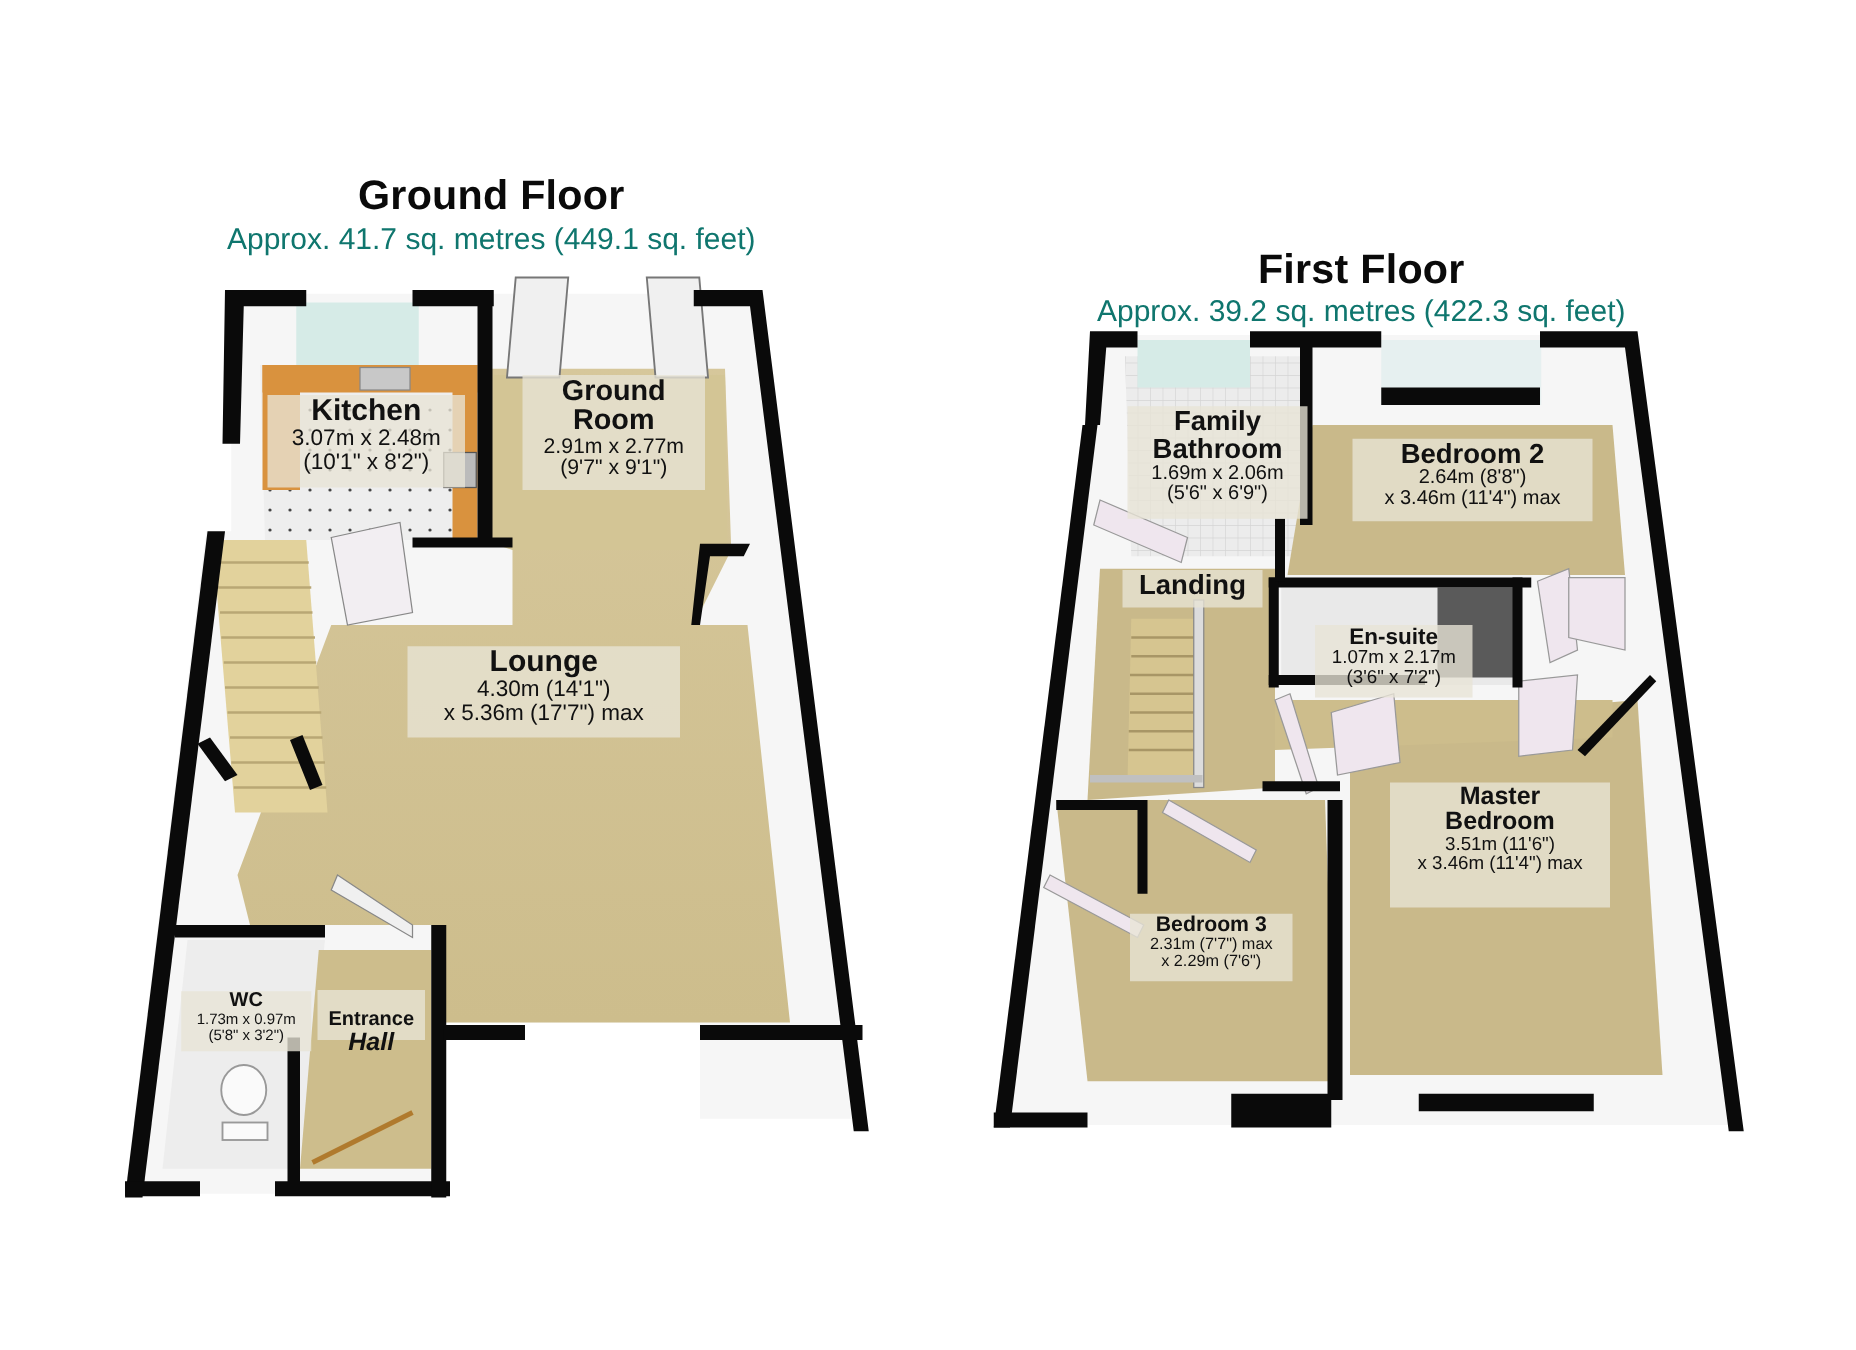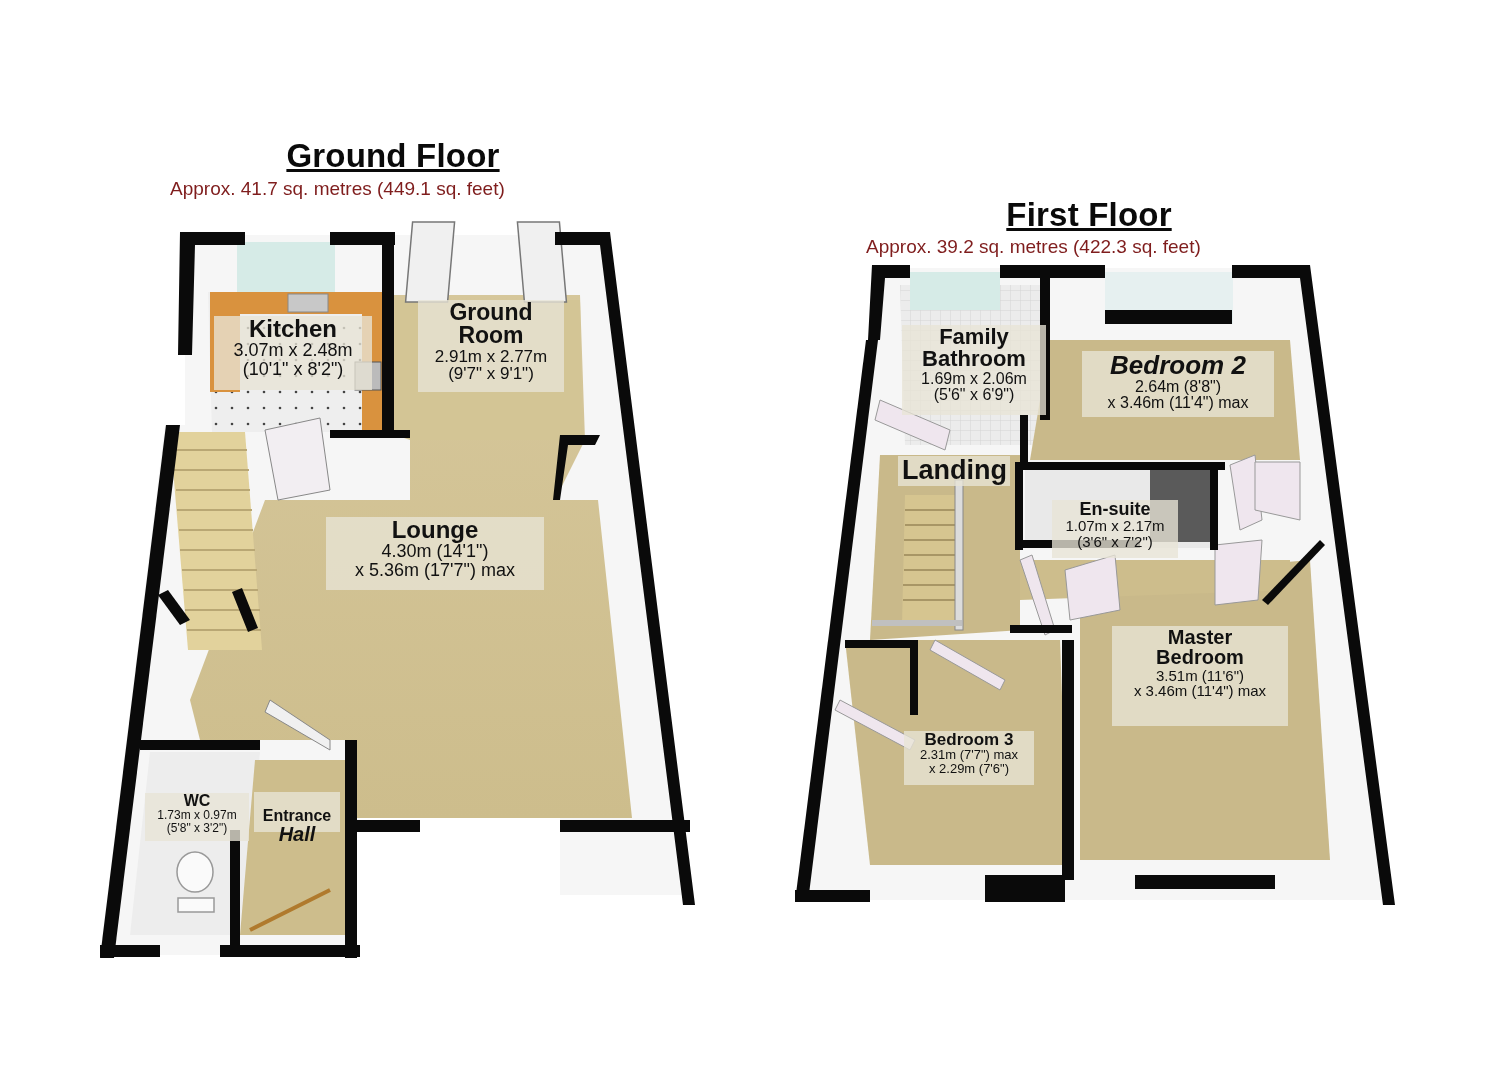--- a/index.html
+++ b/index.html
@@ -1,18 +1,18 @@
 <!DOCTYPE html>
 <html><head>
 <meta charset="utf-8">
 <style>
   html, body { margin: 0; padding: 0; background: #ffffff; }
   body { width: 1485px; height: 1080px; position: relative; overflow: hidden; font-family: "Liberation Sans", sans-serif; }
-  .floor-title { position: absolute; text-align: center; font-weight: bold; font-size: 33px; color: #0a0a0a; letter-spacing: 0.2px; text-decoration: underline; }
-  .floor-sub { position: absolute; text-align: left; font-size: 19px; color: #7f1d1d; }
+  .floor-title { position: absolute; text-align: center; font-weight: bold; font-size: 33px; color: #0a0a0a; letter-spacing: 0.2px; }
+  .floor-sub { position: absolute; text-align: center; font-size: 24px; color: #0f766e; }
   svg.plan { position: absolute; left: 0; top: 0; }
   .label { position: absolute; text-align: center; background: rgba(232,228,214,0.78); color: #111; line-height: 1.02; padding: 1px 4px; box-sizing: border-box; }
   .label .name { font-weight: bold; display: block; }
   .label .dim { display: block; }
 </style>
 </head>
 <body>
 
 <div class="floor-title" style="left:190px; top:137px; width:406px;">Ground Floor</div>
 <div class="floor-sub" style="left:170px; top:178px; width:446px;">Approx. 41.7 sq. metres (449.1 sq. feet)</div>
@@ -199,27 +199,27 @@
 </div>
 
 <div class="label" style="left:902px; top:325px; width:144px; height:90px;">
   <span class="name" style="font-size:22px;">Family</span>
   <span class="name" style="font-size:22px;">Bathroom</span>
   <span class="dim" style="font-size:16px;">1.69m x 2.06m</span>
   <span class="dim" style="font-size:16px;">(5'6" x 6'9")</span>
 </div>
 
 <div class="label" style="left:1082px; top:351px; width:192px; height:66px;">
-  <span class="name" style="font-size:26px;font-style:italic;">Bedroom 2</span>
+  <span class="name" style="font-size:22px;">Bedroom 2</span>
   <span class="dim" style="font-size:16px;">2.64m (8'8")</span>
   <span class="dim" style="font-size:16px;">x 3.46m (11'4") max</span>
 </div>
 
 <div class="label" style="left:898px; top:456px; width:112px; height:30px;">
-  <span class="name" style="font-size:27px;">Landing</span>
+  <span class="name" style="font-size:22px;">Landing</span>
 </div>
 
 <div class="label" style="left:1052px; top:500px; width:126px; height:58px; padding:0 2px;">
   <span class="name" style="font-size:18px;">En-suite</span>
   <span class="dim" style="font-size:15px;">1.07m x 2.17m</span>
   <span class="dim" style="font-size:15px;">(3'6" x 7'2")</span>
 </div>
 
 <div class="label" style="left:1112px; top:626px; width:176px; height:100px;">
   <span class="name" style="font-size:20px;">Master</span>

